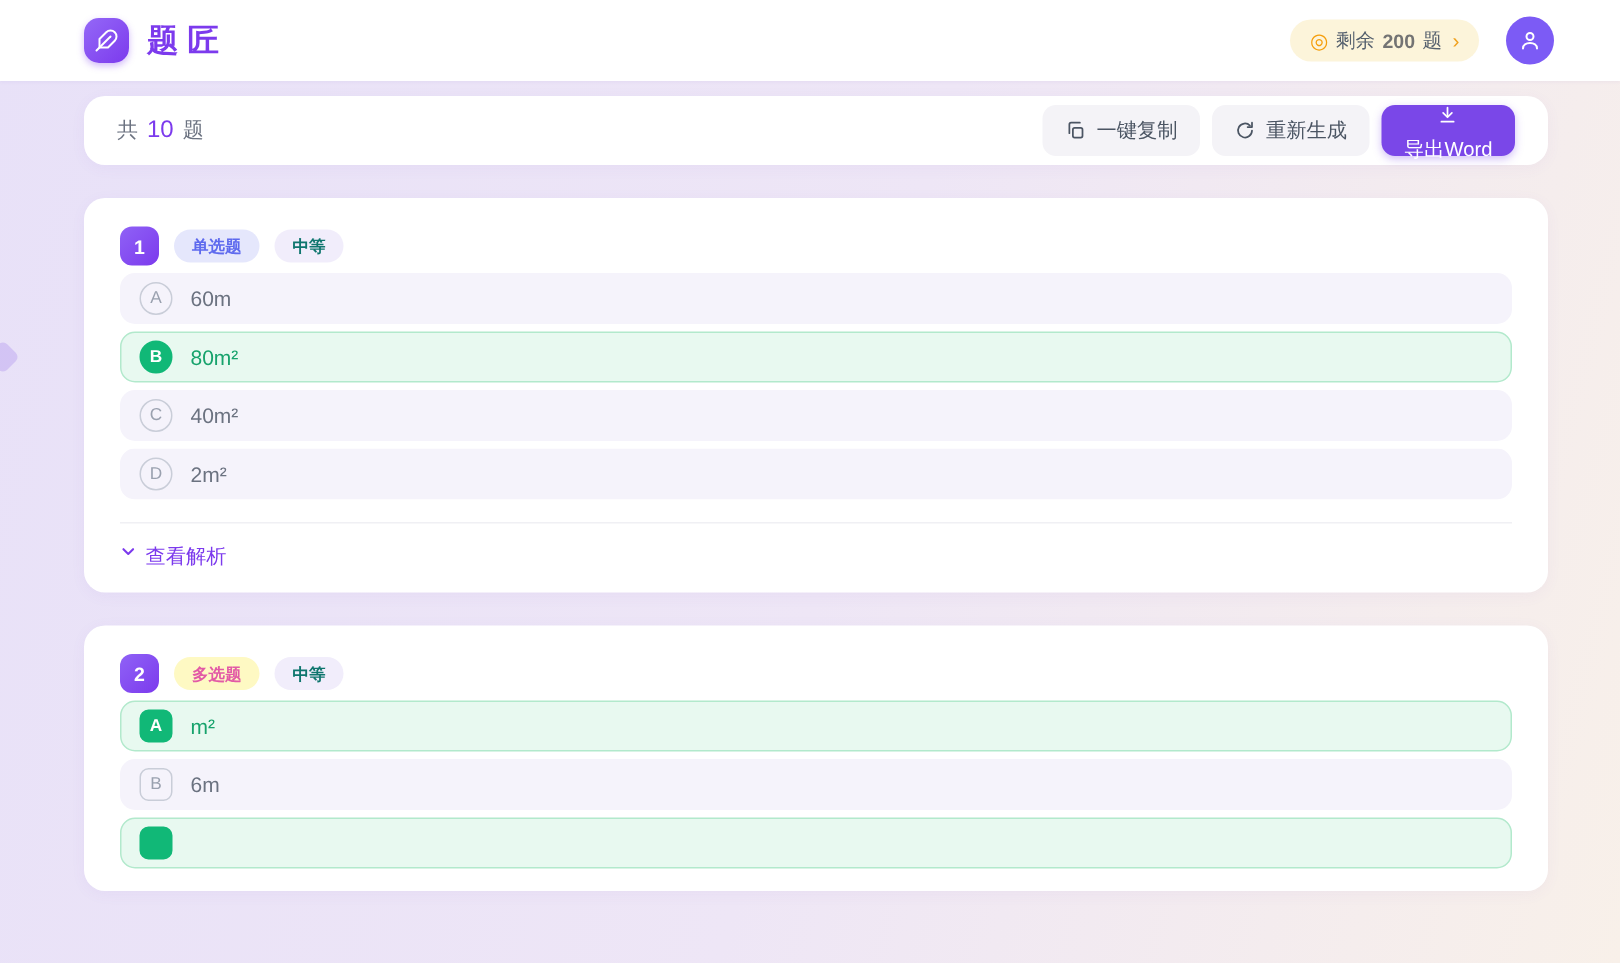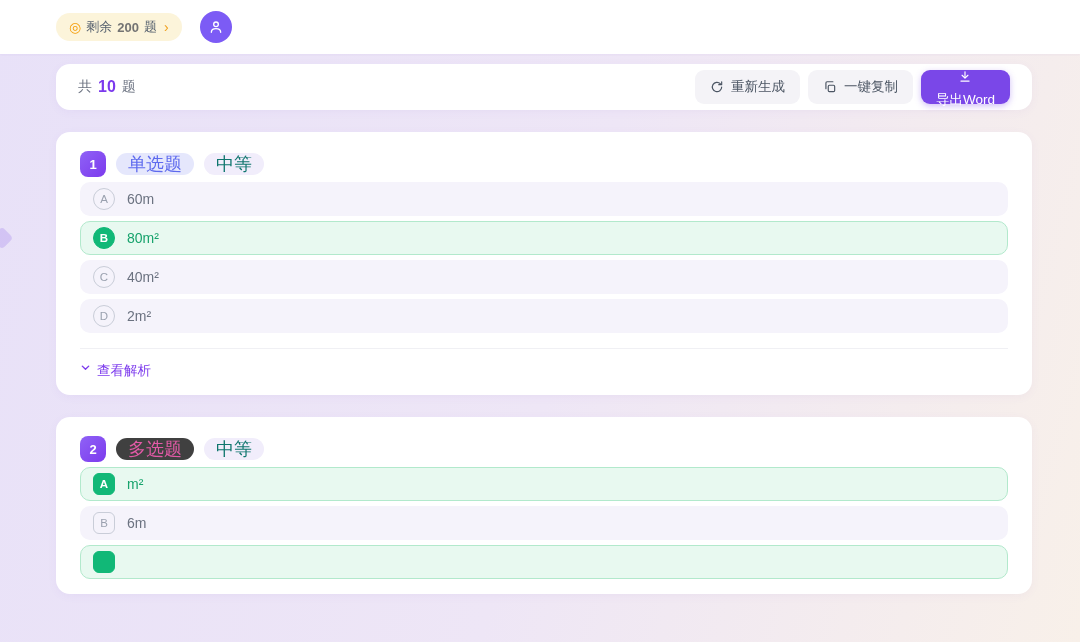--- a/index.html
+++ b/index.html
@@ -35,41 +35,41 @@
   .quota-chevron { color:#f0a11f; font-size:14px; margin-left:2px; }
   .avatar {
     width:32px; height:32px; border-radius:50%; background:#7c5bf5;
     display:flex; align-items:center; justify-content:center; cursor:pointer;
   }
   
   .main { padding:10px 0 0 56px; position:relative; z-index:1; }
   .card { width:976px; background:#ffffff; border-radius:14px; box-shadow:0 2px 10px rgba(110,80,200,0.05); }
   .toolbar { height:46px; display:flex; align-items:center; justify-content:space-between; padding:0 22px; }
   .total { font-size:14px; color:#6b7280; display:flex; align-items:center; gap:6px; }
-  .total-count { color:#7c3aed; font-weight:700; font-size:16px; }
+  .total-count { color:#7c3aed; font-weight:400; font-size:16px; }
   .toolbar-buttons { display:flex; gap:8px; }
   .btn {
     display:inline-flex; align-items:center; gap:7px; height:34px; padding:0 15px;
     border-radius:9px; border:none; font-size:13.5px; cursor:pointer;
     font-family:"Liberation Sans","DejaVu Sans",sans-serif;
   }
   .btn.ghost { background:#f4f3f7; color:#4b5563; }
   .btn.primary { background:#7a47e8; color:#ffffff; box-shadow:0 2px 6px rgba(122,71,232,0.35);flex-direction:column; }
   
   .question-card { margin-top:22px; padding:19px 24px 15px; }
   .q-head { display:flex; align-items:center; gap:10px; }
   .q-num {
     width:26px; height:26px; border-radius:8px;
     background:linear-gradient(135deg,#8f62f6,#7c3aed);
     color:#fff; font-size:13px; font-weight:600;
     display:flex; align-items:center; justify-content:center;
   }
-  .tag { height:22px; padding:0 12px; border-radius:999px; font-size:18px; display:inline-flex; align-items:center; }
+  .tag { height:22px; padding:0 12px; border-radius:999px; font-size:11px; display:inline-flex; align-items:center;font-weight:bold; }
   .tag.type-single { background:#e5e7fc; color:#5e6aee; }
-  .tag.type-multi  { background:#404040; color:#e25aa6; }
+  .tag.type-multi  { background:#fef9c3; color:#e25aa6; }
   .tag.difficulty  { background:#f1edfb; color:#0f766e; }
   .q-text { font-size:15px; color:#3a4358; margin:19px 0 12px; }
   .options { }
   .option {
     display:flex; align-items:center; gap:12px;
     background:#f5f3fb; border:1px solid transparent; border-radius:10px;
     height:34px; padding:0 12px; margin-top:5px;
     font-size:14px; color:#6b7280; cursor:pointer;
   }
   .option.correct { background:#e8f9f0; border-color:#b2e9cc; color:#17a36c; }
@@ -92,20 +92,31 @@
     background:#b79ff0; opacity:.45; border-radius:4px; transform:rotate(45deg); z-index:0;
   }
   svg { display:block; }
 </style>
 </head>
 <body>
 
 <div class="deco"></div>
 
 <header class="app-header">
+  <div class="brand">
+    <div class="logo">
+      <span>
+        <svg width="16" height="16" viewBox="0 0 24 24" fill="none" stroke="#ffffff" stroke-width="2" stroke-linecap="round" stroke-linejoin="round">
+          <path d="M20.24 12.24a6 6 0 0 0-8.49-8.49L5 10.5V19h8.5z"></path>
+          <line x1="16" y1="8" x2="2" y2="22"></line>
+        </svg>
+      </span>
+    </div>
+    <div class="app-title">题匠</div>
+  </div>
   <div class="header-right">
     <div class="quota-pill">
       <span class="quota-icon">◎</span>
       <span>剩余</span>
       <span class="quota-count">200</span>
       <span>题</span>
       <span class="quota-chevron">›</span>
     </div>
     <div class="avatar">
       <span>
@@ -120,37 +131,37 @@
 
 <main class="main">
 
   <div class="card toolbar">
     <div class="total">
       <span>共</span>
       <span class="total-count">10</span>
       <span>题</span>
     </div>
     <div class="toolbar-buttons">
+      <button class="btn ghost">
+        <span>
+          <svg width="14" height="14" viewBox="0 0 24 24" fill="none" stroke="#4b5563" stroke-width="2" stroke-linecap="round" stroke-linejoin="round">
+            <rect x="9" y="9" width="11" height="11" rx="2"></rect>
+            <path d="M5 15V5a2 2 0 0 1 2-2h10"></path>
+          </svg>
+        </span>
+        <span>一键复制</span>
+      </button>
       <button class="btn ghost">
         <span>
           <svg width="14" height="14" viewBox="0 0 24 24" fill="none" stroke="#4b5563" stroke-width="2" stroke-linecap="round" stroke-linejoin="round">
             <path d="M20 12a8 8 0 1 1-2.34-5.66"></path>
             <polyline points="20 3 20 8 15 8"></polyline>
           </svg>
         </span>
         <span>重新生成</span>
-      </button>
-      <button class="btn ghost">
-        <span>
-          <svg width="14" height="14" viewBox="0 0 24 24" fill="none" stroke="#4b5563" stroke-width="2" stroke-linecap="round" stroke-linejoin="round">
-            <rect x="9" y="9" width="11" height="11" rx="2"></rect>
-            <path d="M5 15V5a2 2 0 0 1 2-2h10"></path>
-          </svg>
-        </span>
-        <span>一键复制</span>
       </button>
       <button class="btn primary">
         <span>
           <svg width="14" height="14" viewBox="0 0 24 24" fill="none" stroke="#ffffff" stroke-width="2" stroke-linecap="round" stroke-linejoin="round">
             <line x1="12" y1="3" x2="12" y2="13"></line>
             <polyline points="7 9 12 14 17 9"></polyline>
             <line x1="5" y1="19" x2="19" y2="19"></line>
           </svg>
         </span>
         <span>导出Word</span>

